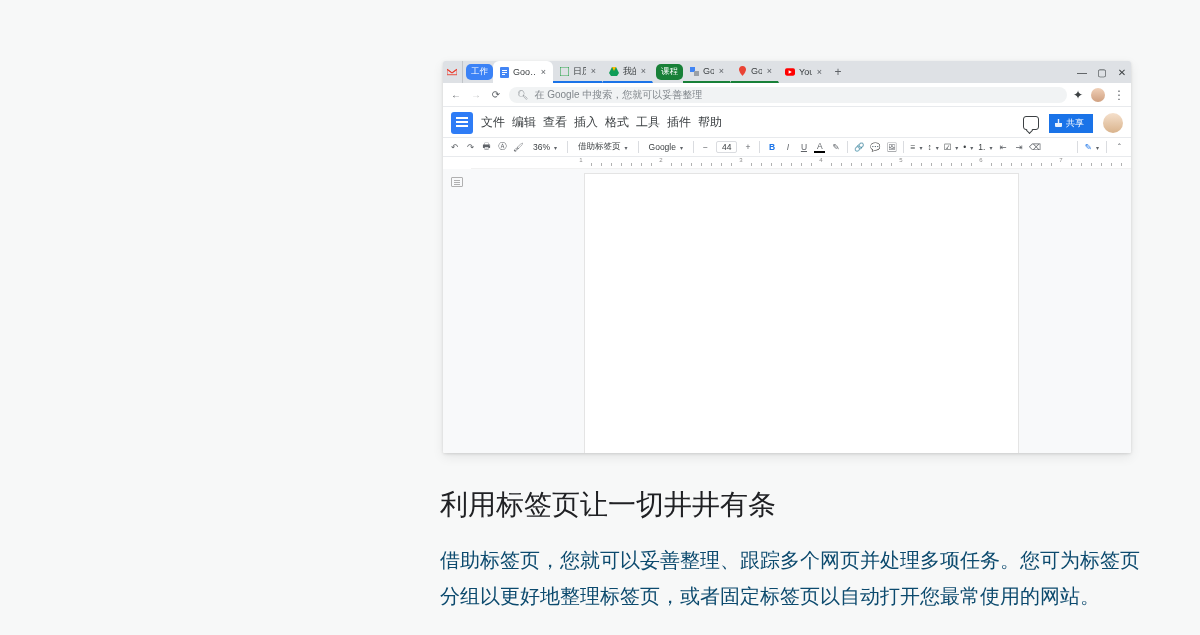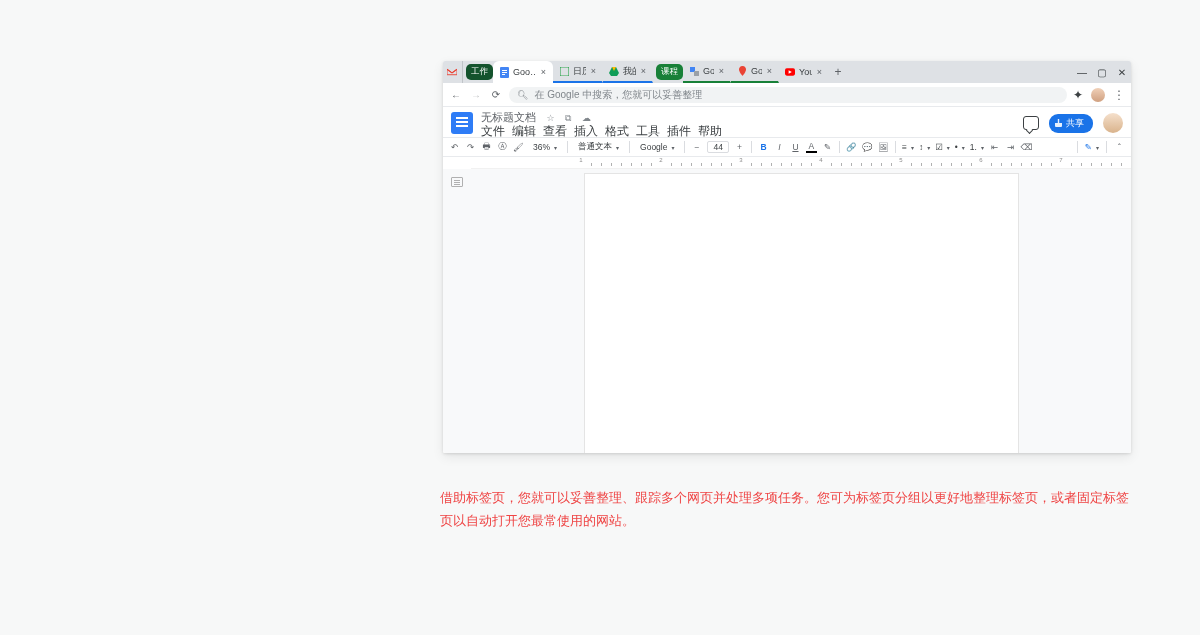--- a/index.html
+++ b/index.html
@@ -2,21 +2,21 @@
 <html><head>
 <meta charset="utf-8">
 <style>
   * { box-sizing: border-box; }
   body { margin: 0; font-family: -apple-system, "Helvetica Neue", Arial, "PingFang SC", "Microsoft YaHei", sans-serif; color: #202124; background: #f7f8f8; }
   .page { width: 1200px; height: 635px; position: relative; background: #f7f8f8; }
   .headline { position: absolute; left: 18px; top: 28px; font-size: 36px; font-weight: 400; letter-spacing: 1px; }
   .below { position: absolute; left: 440px; top: 486px; width: 700px; }
   .eyebrow { font-size: 13px; color: #5f6368; margin-bottom: 10px; }
   .subhead { font-size: 28px; font-weight: 400; margin-bottom: 18px; }
-  .desc { font-size: 13px; line-height: 1.8; color: #ef4444; }
+  .desc { font-size: 20px; line-height: 1.8; color: #0c4a6e; }
 
   .browser {
     position: absolute; left: 443px; top: 61px; width: 688px; height: 392px;
     background: #fff; box-shadow: 0 1px 3px rgba(0,0,0,.12), 0 4px 12px rgba(0,0,0,.08);
     border-radius: 2px; overflow: hidden;
   }
   .tabstrip { height: 22px; background: #dee1e5; display: flex; align-items: stretch; font-size: 9px; color: #3c4043; position: relative; }
   .tab {
     display: flex; align-items: center; gap: 4px; padding: 0 6px; border-right: 1px solid rgba(0,0,0,0); white-space: nowrap; overflow: hidden; position: relative;
     max-width: 54px; flex: 0 0 auto;
@@ -41,21 +41,21 @@
   .docs-icon { width:22px; height:22px; background:#2e7cf6; border-radius:3px; position:relative; flex-shrink:0;}
   .docs-icon::after { content:""; position:absolute; left:5px; top:5px; right:5px; height:2px; background:#fff; box-shadow:0 4px 0 #fff, 0 8px 0 #fff;}
   .title-col { display:flex; flex-direction:column; line-height:1.15;}
   .doc-title { font-size:11px; color:#5f6368;}
   .doc-star, .doc-cloud, .doc-folder { font-size:9px; color:#80868b; margin-left:6px;}
   .menus { display:flex; gap:7px; font-size:12px; color:#3c4043;}
   .spacer { flex:1;}
   .header-right { display:flex; align-items:center; gap:10px;}
   .chat-icon { width:16px; height:14px; border:1.2px solid #3c4043; border-radius:3px; position:relative;}
   .chat-icon::after { content:""; position:absolute; left:3px; bottom:-4px; width:4px; height:4px; background:#fff; border-right:1.2px solid #3c4043; border-bottom:1.2px solid #3c4043; transform:rotate(45deg);}
-  .share-btn { background:#1a73e8; color:#fff; font-size:9px; padding:3px 9px 3px 6px; border-radius:9px; display:flex; align-items:center; gap:4px;}
+  .share-btn { background:#1a73e8; color:#fff; font-size:9px; padding:3px 9px 3px 6px; border-radius:0; display:flex; align-items:center; gap:4px;}
   .share-btn::before { content:""; width:7px; height:8px; background:#fff; clip-path: polygon(40% 0, 40% 50%, 0 50%, 0 100%, 100% 100%, 100% 50%, 60% 50%, 60% 0); opacity:.9; border-radius:1px;}
   .user-avatar { width:20px; height:20px; border-radius:50%; background:linear-gradient(#f5e0cc, #d9b38c); flex-shrink:0;}
 
   .toolbar { height:20px; border-top:1px solid #e8eaed; border-bottom:1px solid #e8eaed; display:flex; align-items:center; padding:0 6px; gap:5px; font-size:8.5px; color:#3c4043;}
   .tb { width:11px; height:11px; display:inline-flex; align-items:center; justify-content:center; color:#5f6368;}
   .tb.bold { font-weight:700; color:#1a73e8;}
   .tb-sep { width:1px; height:12px; background:#dadce0; margin:0 1px;}
   .tb-drop { display:inline-flex; align-items:center; gap:2px; color:#3c4043;}
   .tb-drop::after { content:"▾"; font-size:6px; color:#5f6368; margin-left:2px;}
   .tb-wide { padding:0 4px;}
@@ -87,21 +87,21 @@
       <div class="tab" style="max-width:24px;padding:0 4px;">
         <span class="favicon">
           <svg width="11" height="8" viewBox="0 0 11 8">
               <path d="M0 1 L5.5 5 L11 1 V7 H0 Z" fill="none" stroke="#ea4335" stroke-width="1"></path>
               <path d="M0 1 L5.5 5 L11 1" fill="none" stroke="#ea4335" stroke-width="1.2"></path>
             </svg>
         </span>
       </div>
       <div class="tab" style="width:1px;max-width:1px;padding:0;background:#c0c4c8"></div>
 
-      <div class="grouped-label" style="background:#14532d">工作</div>
+      <div class="grouped-label" style="background:#3b82f6">工作</div>
 
       <div class="tab active" style="max-width:60px">
         <span class="favicon">
           <svg width="9" height="11" viewBox="0 0 9 11">
               <rect width="9" height="11" rx="1" fill="#4285f4"></rect>
               <rect x="2" y="3" width="5" height="1" fill="#fff"></rect>
               <rect x="2" y="5" width="5" height="1" fill="#fff"></rect>
               <rect x="2" y="7" width="3" height="1" fill="#fff"></rect>
             </svg>
         </span>
@@ -183,26 +183,20 @@
         <span style="font-size:12px;color:#3c4043">✦</span>
         <div class="avatar"></div>
         <span style="font-size:12px;color:#5f6368">⋮</span>
       </div>
     </div>
 
     <div class="app">
       <div class="app-header">
         <div class="docs-icon"></div>
         <div class="title-col">
-          <div>
-            <span class="doc-title">无标题文档</span>
-            <span class="doc-star">☆</span>
-            <span class="doc-folder">⧉</span>
-            <span class="doc-cloud">☁</span>
-          </div>
           <div class="menus">
             <span>文件</span>
             <span>编辑</span>
             <span>查看</span>
             <span>插入</span>
             <span>格式</span>
             <span>工具</span>
             <span>插件</span>
             <span>帮助</span>
           </div>
@@ -218,21 +212,21 @@
       </div>
 
       <div class="toolbar">
         <span class="tb">↶</span>
         <span class="tb">↷</span>
         <span class="tb">🖶</span>
         <span class="tb">Ⓐ</span>
         <span class="tb">🖌</span>
         <span class="tb-drop tb-wide">36%</span>
         <span class="tb-sep"></span>
-        <span class="tb-drop tb-wide">普通文本</span>
+        <span class="tb-drop tb-wide">借助标签页</span>
         <span class="tb-sep"></span>
         <span class="tb-drop tb-wide">Google</span>
         <span class="tb-sep"></span>
         <span class="tb">−</span>
         <span class="tb-wide" style="border:1px solid #dadce0;padding:0 5px;border-radius:2px">44</span>
         <span class="tb">+</span>
         <span class="tb-sep"></span>
         <span class="tb bold">B</span>
         <span class="tb" style="font-style:italic">I</span>
         <span class="tb" style="text-decoration:underline">U</span>
@@ -324,15 +318,16 @@
           <div class="outline-icon"></div>
         </div>
         <div class="doc-surface">
           <div class="page-sheet"></div>
         </div>
       </div>
     </div>
   </div>
 
   <div class="below">
+    <div class="subhead">利用标签页让一切井井有条</div>
     <div class="desc">借助标签页，您就可以妥善整理、跟踪多个网页并处理多项任务。您可为标签页分组以更好地整理标签页，或者固定标签页以自动打开您最常使用的网站。</div>
   </div>
 </div>
 
 </body></html>

